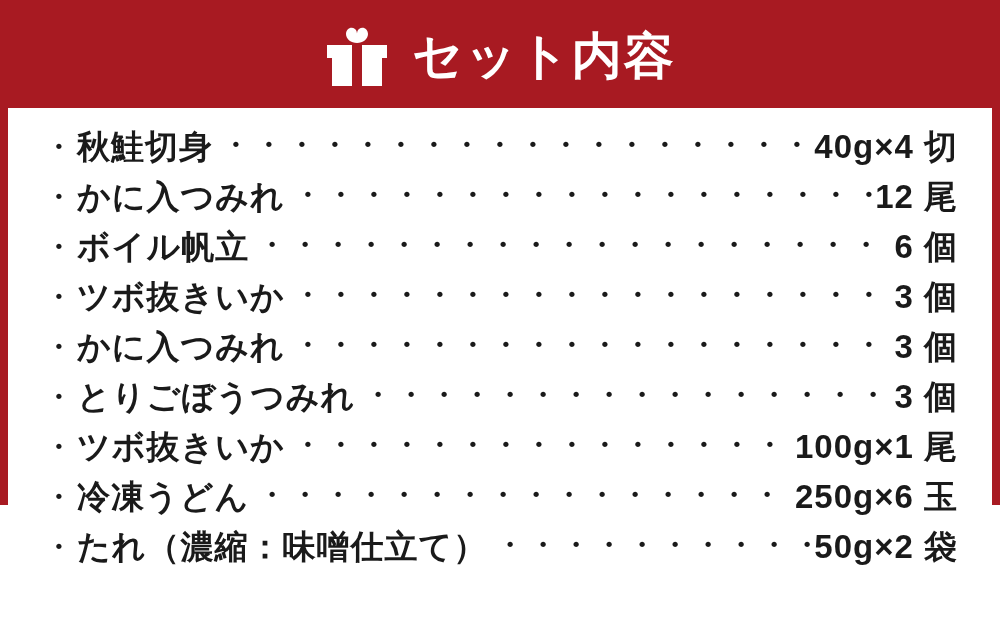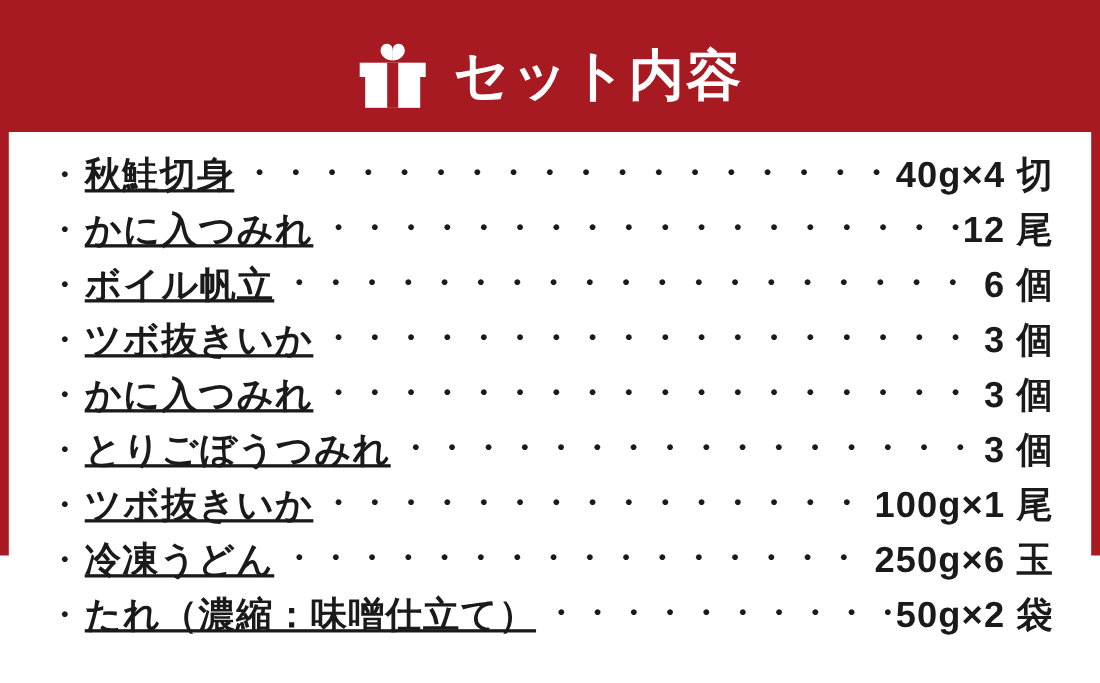--- a/index.html
+++ b/index.html
@@ -12,21 +12,21 @@
     background: #ffffff;
     font-family: "Liberation Sans", "DejaVu Sans", sans-serif;
     overflow: hidden;
   }
   .card {
     position: relative;
     width: 1000px;
     height: 505px;
     box-sizing: border-box;
     background: #a81a22;
-    padding: 16px 8px 8px 8px;
+    padding: 4px 8px 8px 8px;
   }
   .header {
     height: 104px;
     display: flex;
     align-items: center;
     justify-content: center;
     gap: 22px;
     color: #ffffff;
   }
   .gift-icon {
@@ -63,21 +63,20 @@
   }
   .bullet {
     flex: 0 0 auto;
     padding-right: 2px;
     font-size: 33px;
   }
   .name {
     flex: 0 0 auto;
     font-weight: bold;
     letter-spacing: 1px;
-    text-decoration: underline;
   }
   .dots {
     flex: 1 1 auto;
     overflow: hidden;
     text-align: left;
     font-size: 33px;
     letter-spacing: 0px;
     color: #1a1a1a;
     padding: 0 6px;
     transform: translateY(-2px);

